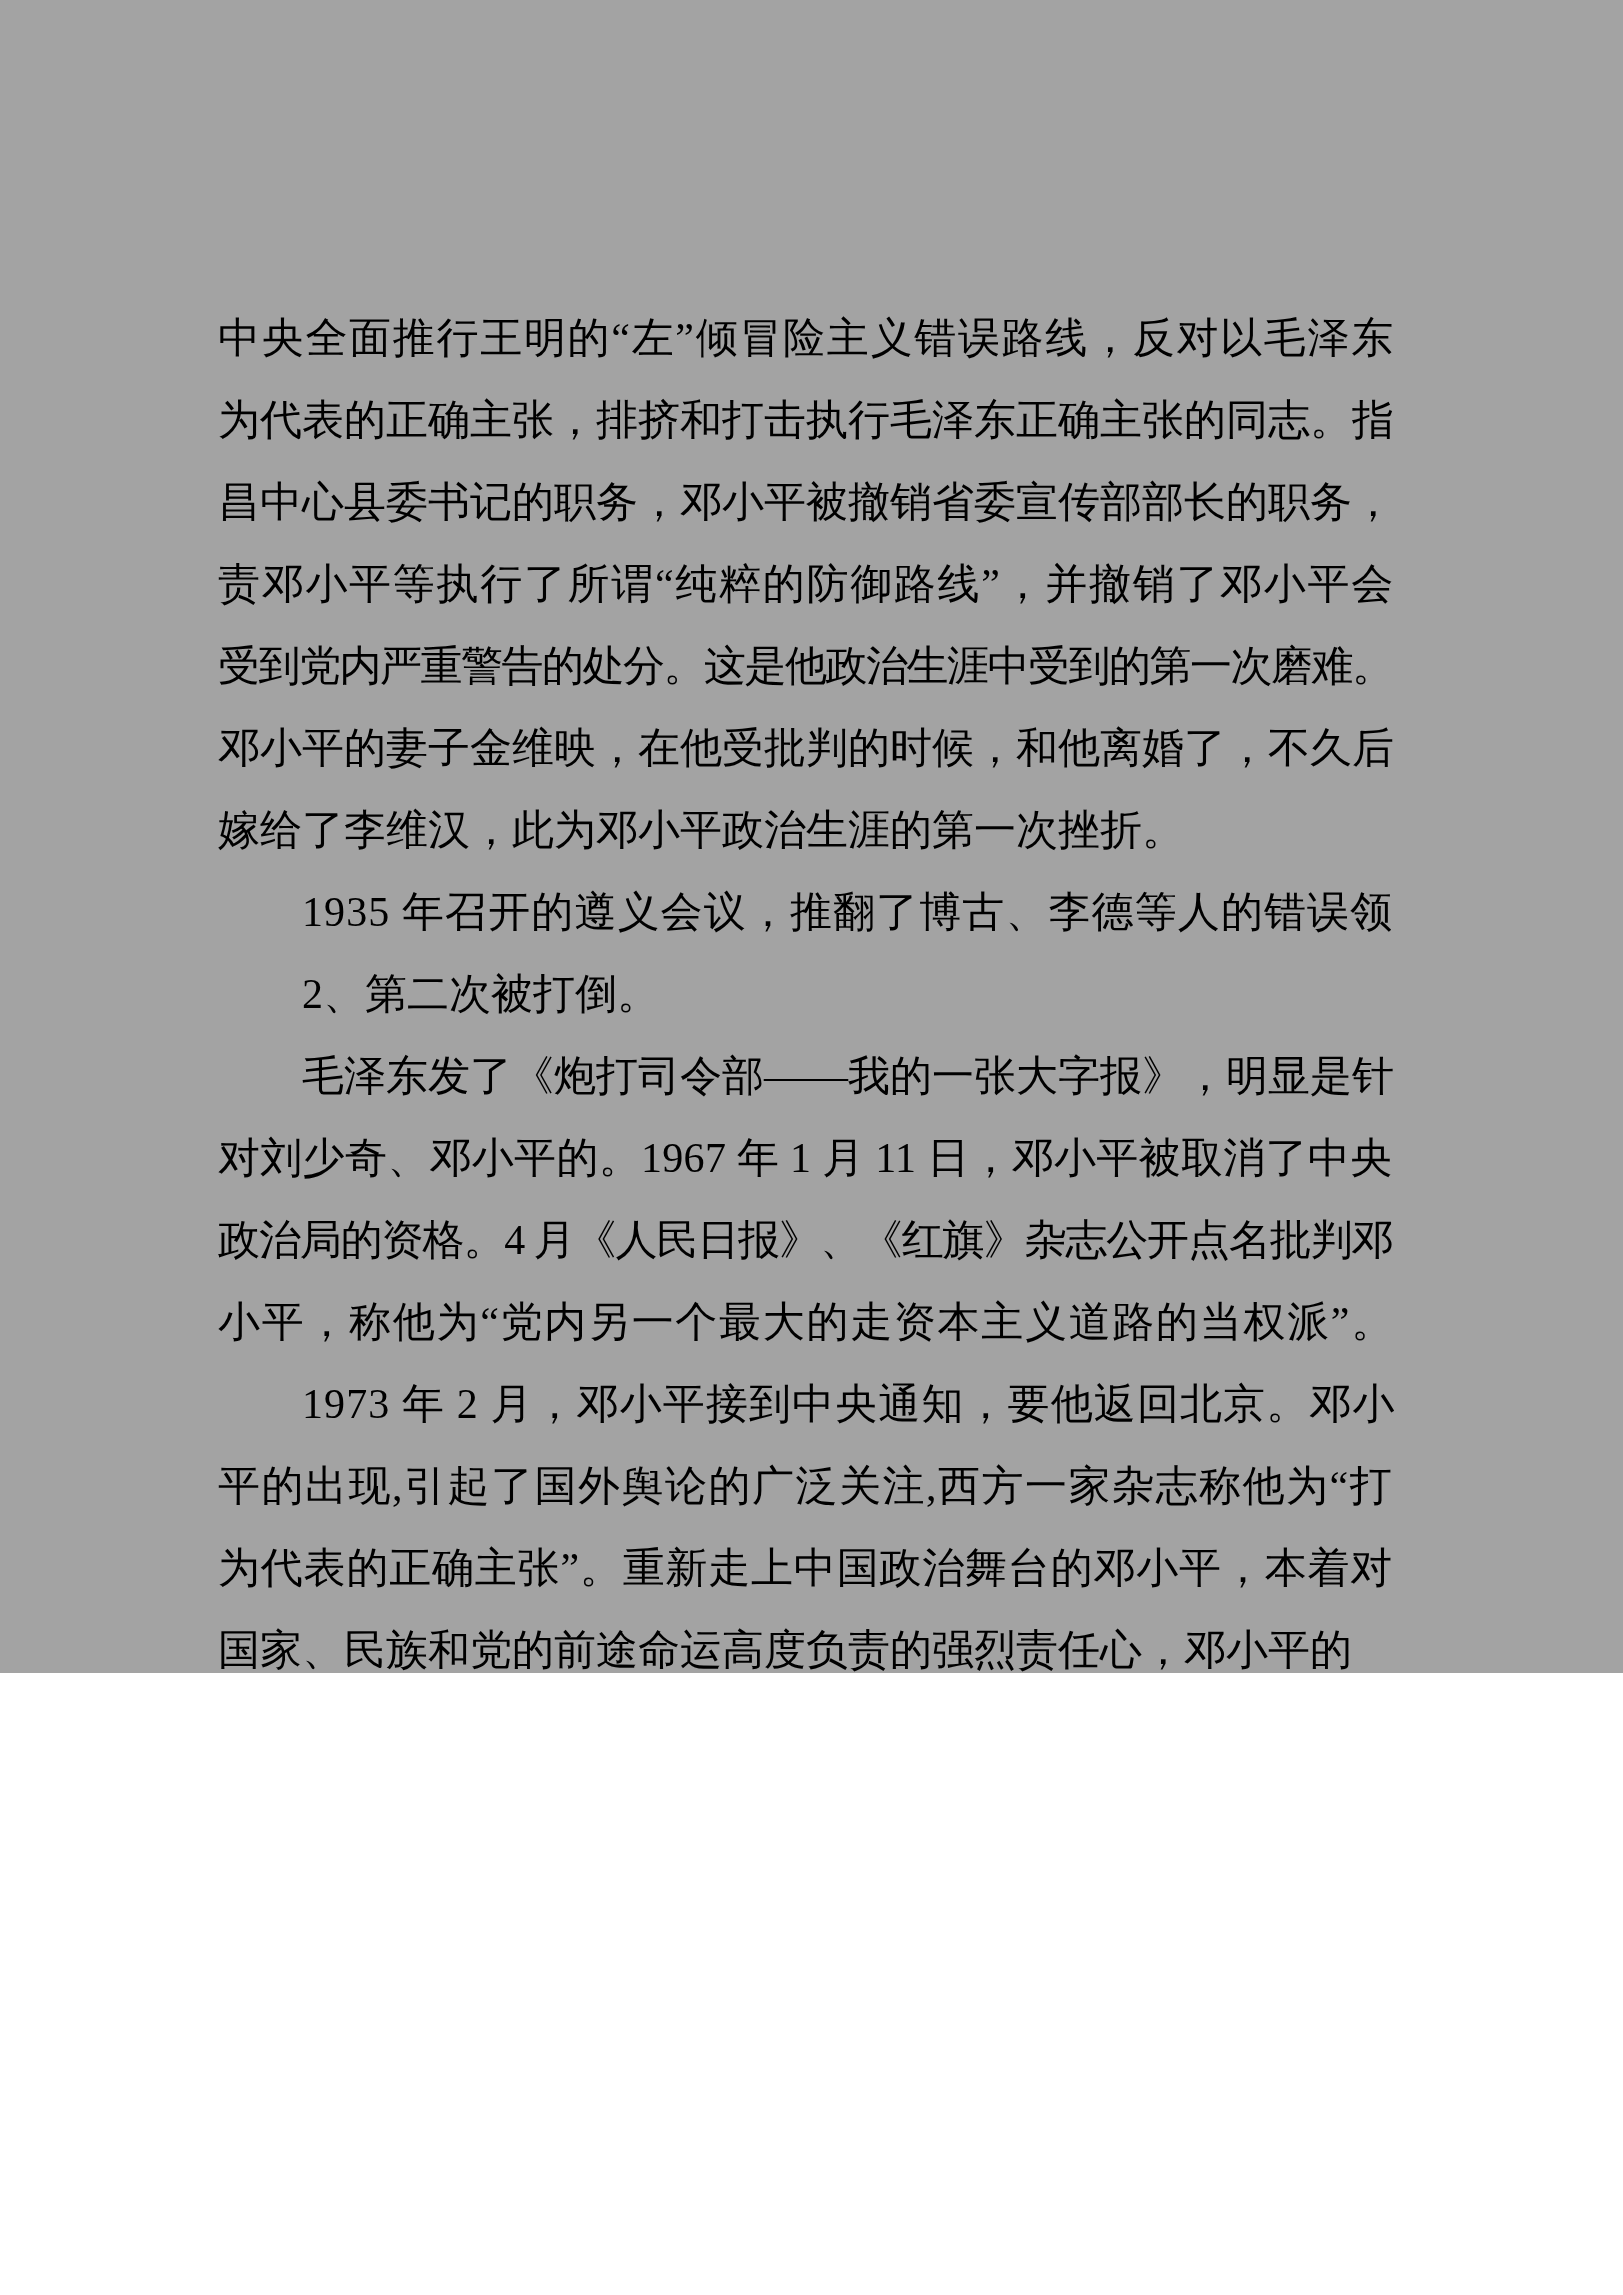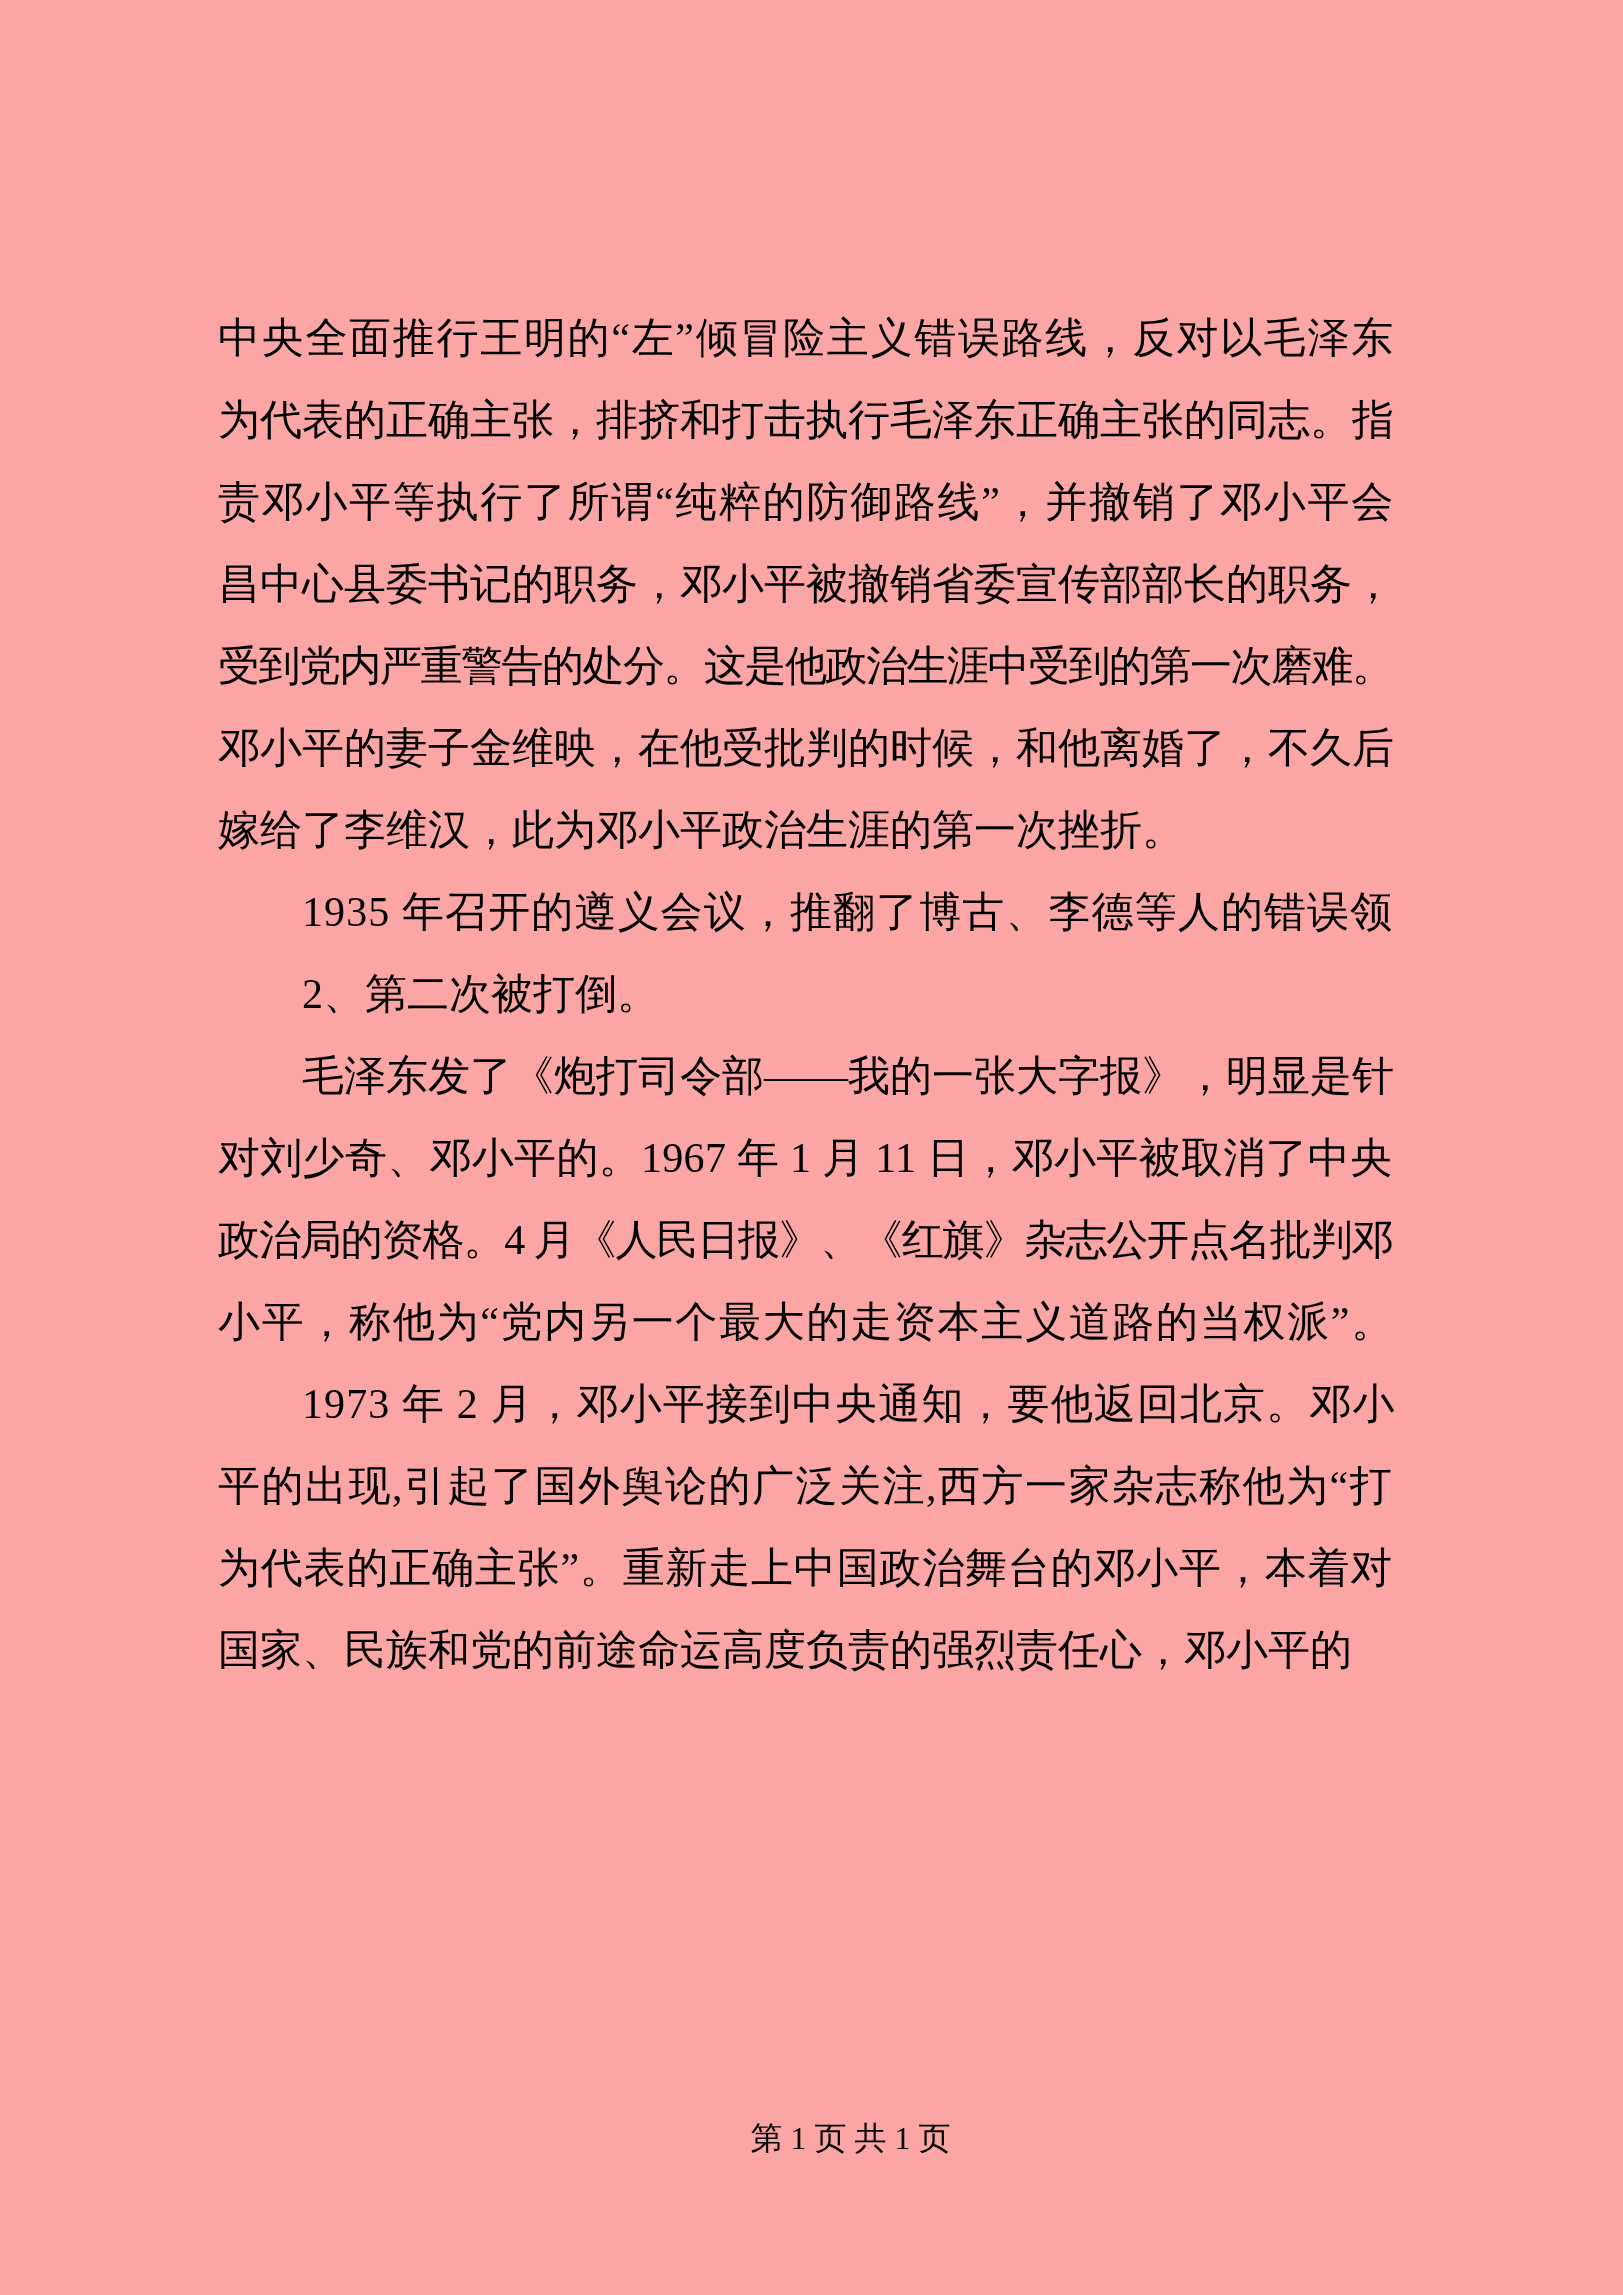--- a/index.html
+++ b/index.html
@@ -4,22 +4,22 @@
 <title>Document</title>
 <style>
   html, body {
     margin: 0;
     padding: 0;
     background: #ffffff;
   }
   .page {
     position: relative;
     width: 1623px;
-    height: 2295px;
-    background: #fca5a5;
+    height: 1673px;
+    background: #a3a3a3;
     overflow: hidden;
     font-family: "Liberation Serif", "DejaVu Serif", serif;
     color: #000000;
   }
   .body-block {
     position: absolute;
     left: 218px;
     top: 297px;
     width: 1178px;
   }
@@ -49,22 +49,22 @@
     color: #000000;
   }
 </style>
 </head>
 <body>
 
 <div class="page">
   <div class="body-block">
       <div class="line"><span class="line-text" style="letter-spacing: 1.7px; margin-right: -1.7px;">中央全面推行王明的“左”倾冒险主义错误路线，反对以毛泽东</span></div>
       <div class="line"><span class="line-text" style="letter-spacing: 0px; margin-right: 0px;">为代表的正确主张，排挤和打击执行毛泽东正确主张的同志。指</span></div>
+      <div class="line"><span class="line-text" style="letter-spacing: 0px; margin-right: 0px;">昌中心县委书记的职务，邓小平被撤销省委宣传部部长的职务，</span></div>
       <div class="line"><span class="line-text" style="letter-spacing: 1.7px; margin-right: -1.7px;">责邓小平等执行了所谓“纯粹的防御路线”，并撤销了邓小平会</span></div>
-      <div class="line"><span class="line-text" style="letter-spacing: 0px; margin-right: 0px;">昌中心县委书记的职务，邓小平被撤销省委宣传部部长的职务，</span></div>
       <div class="line"><span class="line-text" style="letter-spacing: -1.5px; margin-right: 14px;">受到党内严重警告的处分。这是他政治生涯中受到的第一次磨难。</span></div>
       <div class="line"><span class="line-text" style="letter-spacing: 0px; margin-right: 0px;">邓小平的妻子金维映，在他受批判的时候，和他离婚了，不久后</span></div>
       <div class="line"><span class="line-text">嫁给了李维汉，此为邓小平政治生涯的第一次挫折。</span></div>
       <div class="line indent"><span class="line-text" style="letter-spacing: 1.1px; margin-right: -1.1px;">1935 年召开的遵义会议，推翻了博古、李德等人的错误领</span></div>
       <div class="line indent"><span class="line-text">2、第二次被打倒。</span></div>
       <div class="line indent"><span class="line-text" style="letter-spacing: 0px; margin-right: 0px;">毛泽东发了《炮打司令部——我的一张大字报》，明显是针</span></div>
       <div class="line"><span class="line-text" style="letter-spacing: 0.3px; margin-right: -0.3px;">对刘少奇、邓小平的。1967 年 1 月 11 日，邓小平被取消了中央</span></div>
       <div class="line"><span class="line-text" style="letter-spacing: -1.1px; margin-right: 2px;">政治局的资格。4 月《人民日报》、《红旗》杂志公开点名批判邓</span></div>
       <div class="line"><span class="line-text" style="letter-spacing: 1.7px; margin-right: -1.7px;">小平，称他为“党内另一个最大的走资本主义道路的当权派”。</span></div>
       <div class="line indent"><span class="line-text" style="letter-spacing: 1.1px; margin-right: -1.1px;">1973 年 2 月，邓小平接到中央通知，要他返回北京。邓小</span></div>

